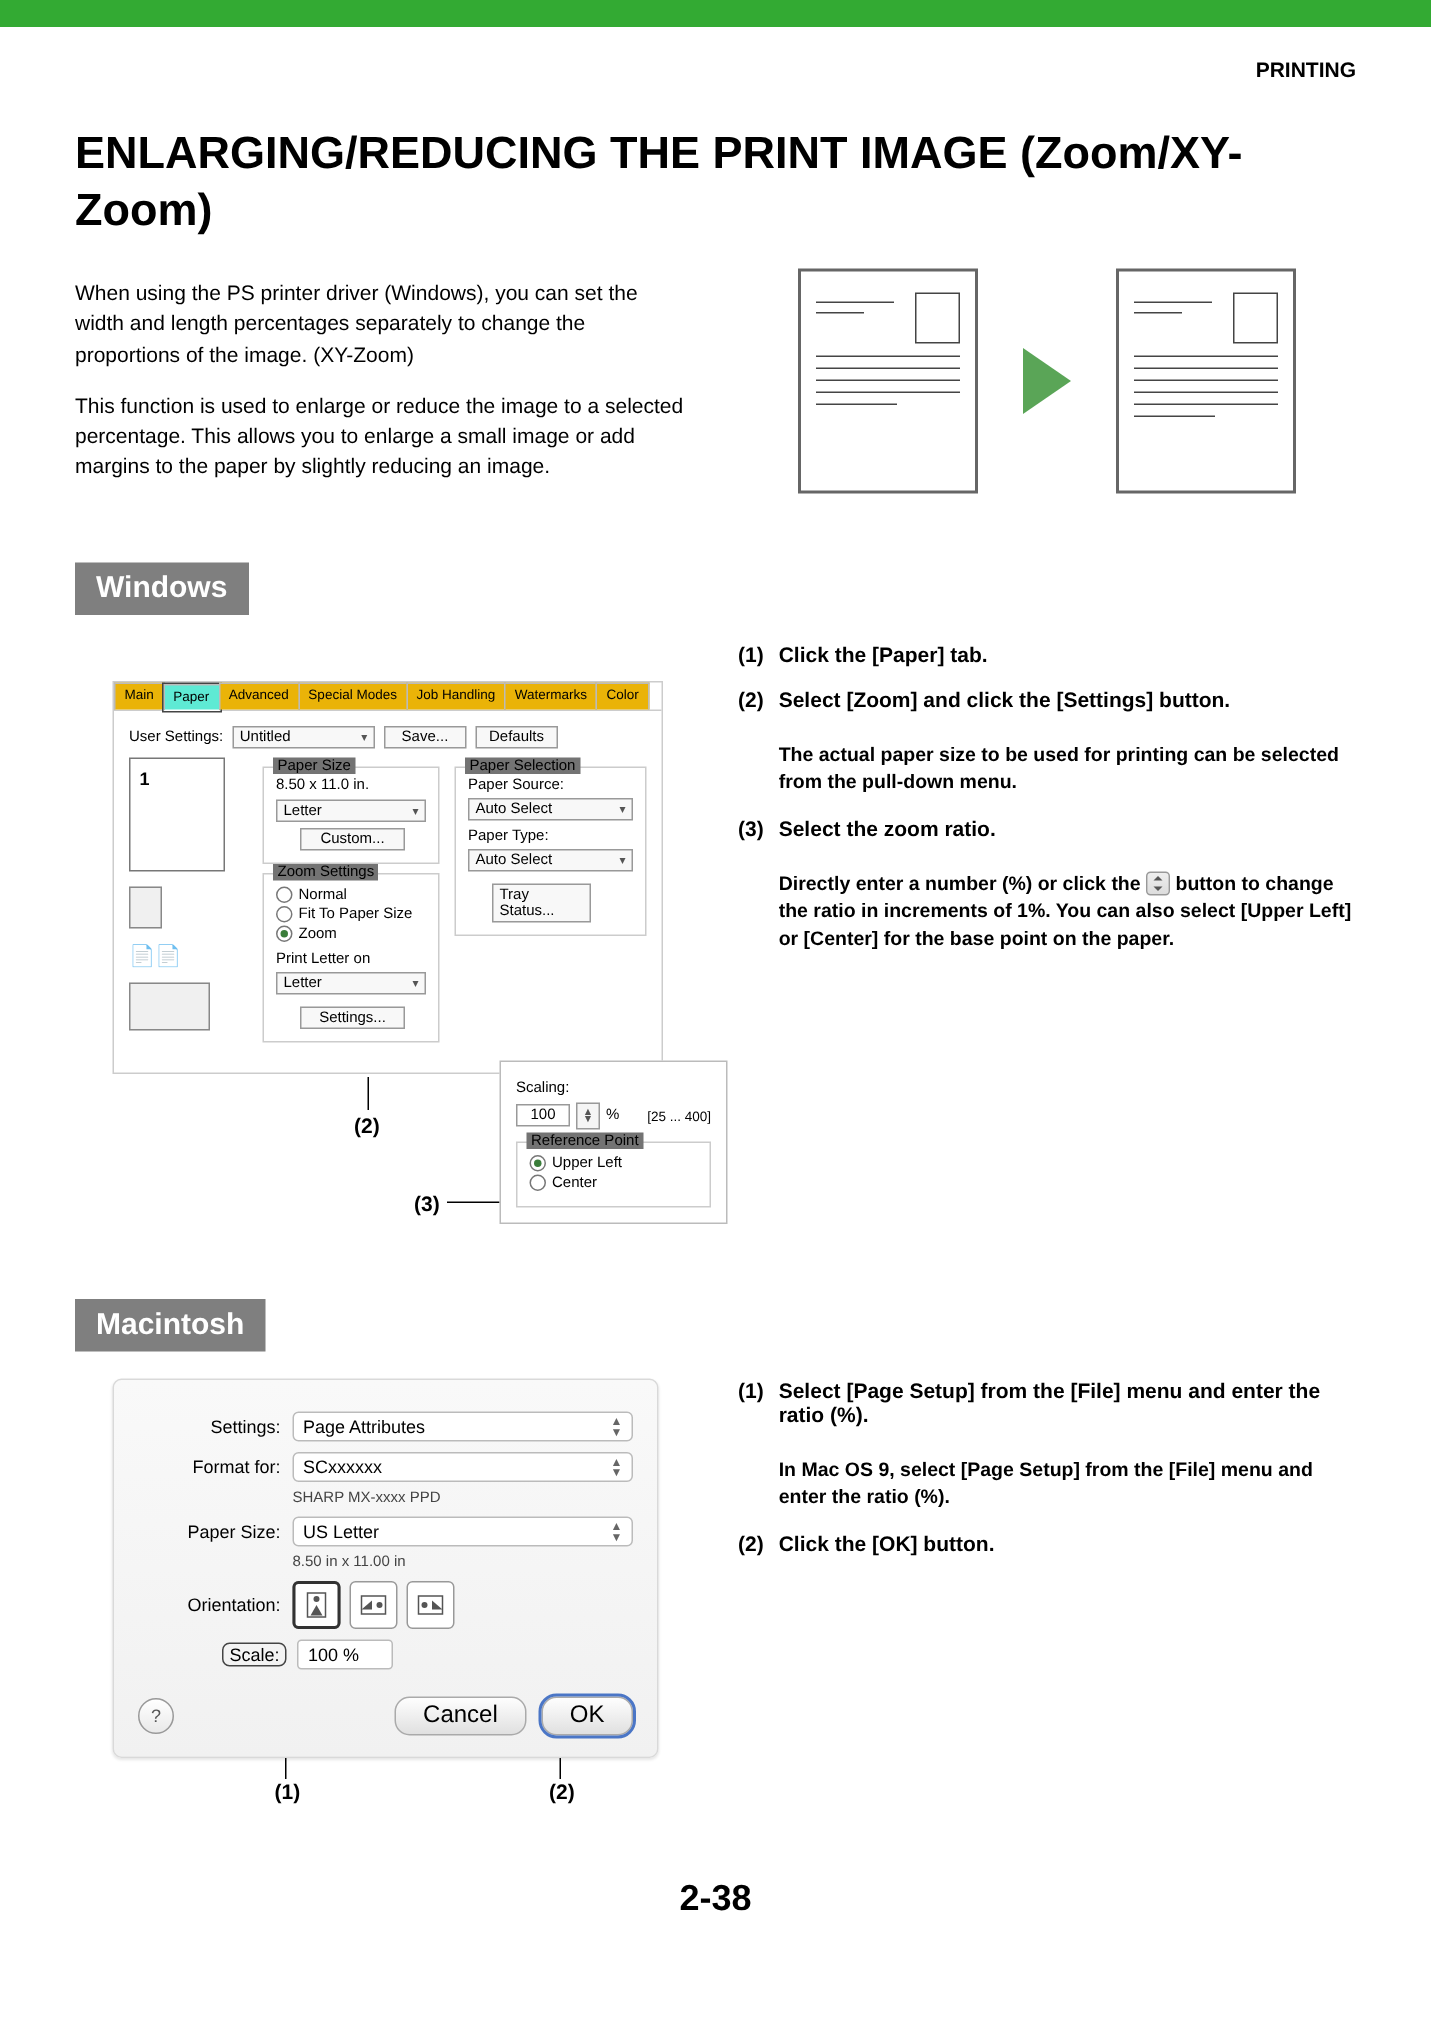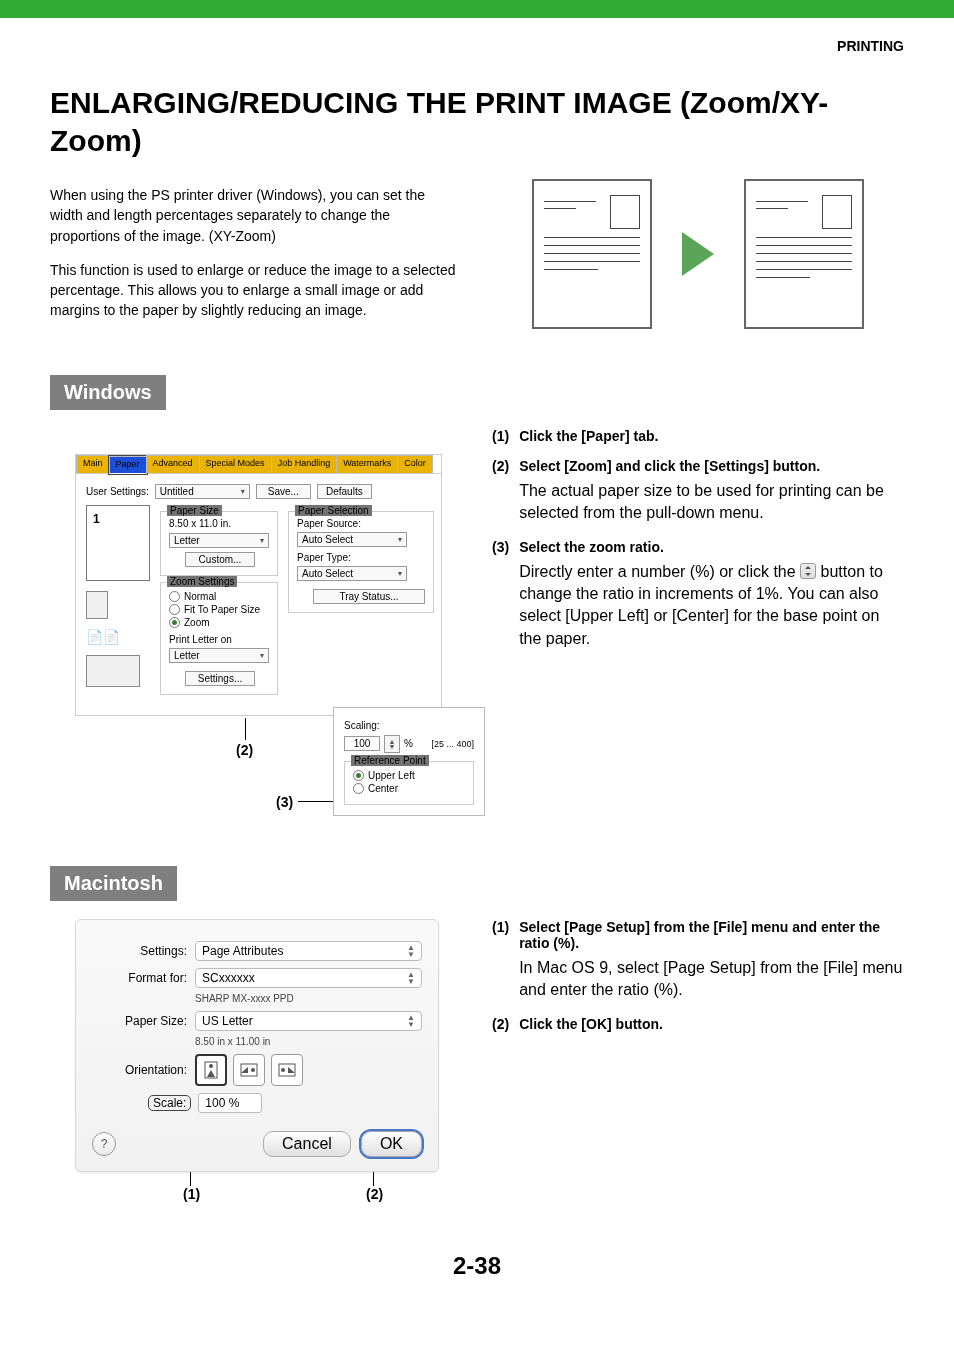--- a/index.html
+++ b/index.html
@@ -80,21 +80,21 @@
     color:#fff;
     font-size:20px;
     font-weight:bold;
     padding:6px 14px;
     margin:40px 0 18px 0;
   }
   .step-list { list-style:none; padding:0; margin:0; }
   .step-list li { display:flex; gap:10px; margin-bottom:14px; font-size:14px;}
   .step-num { font-weight:bold; white-space:nowrap; }
   .step-title { font-weight:bold; }
-  .step-body { font-size:16px; margin-top:6px; line-height:1.4; font-weight:normal;}
+  .step-body { font-size:13px; margin-top:20px; line-height:1.4; font-weight:bold;}
   .spinner-icon {
     display:inline-block;
     width:14px;height:14px;
     border:1px solid #999;
     background:linear-gradient(#eee,#ddd);
     border-radius:3px;
     vertical-align:middle;
     position:relative;
     top:-1px;
   }
@@ -132,21 +132,21 @@
   .tab {
     border:1px solid #bbb;
     border-bottom:none;
     margin-right:-1px;
     padding:2px 6px 0 6px;
     font-size:9px;
     background:#eab308;
     position:relative;
   }
   .tab.active {
-    background:#1d4ed8;
+    background:#5eead4;
     border-bottom:1px solid #fff;
     top:1px;
   }
   .tab.highlight { outline:1px solid #444; outline-offset:0px;}
   .win-body { padding:6px 10px 14px 10px; }
   .row { display:flex; align-items:center; gap:6px; margin:4px 0;}
   .lbl { font-size:10px; }
   .dropdown, .btn, .textbox {
     border:1px solid #999;
     background:#f8f8f8;
@@ -392,21 +392,21 @@
                 </div>
               </div>
 
               <div class="win-rightcol-inner">
                 <div class="group">
                   <span class="gtitle">Paper Selection</span>
                   <div>Paper Source:</div>
                   <div class="dropdown" style="width:110px;margin:3px 0 5px 0;">Auto Select</div>
                   <div>Paper Type:</div>
                   <div class="dropdown" style="width:110px;margin:3px 0 8px 0;">Auto Select</div>
-                  <div class="btn" style="width:112px;margin-left:16px;">Tray Status...</div>
+                  <div class="btn" style="width:66px;margin-left:16px;">Tray Status...</div>
                 </div>
               </div>
             </div>
           </div>
         </div>
 
         <div class="callout" style="left:186px;top:288px;">(2)</div>
         <div class="callout-line" style="left:195px;top:264px;width:1px;height:22px;"></div>
 
         <div class="callout" style="left:226px;top:340px;">(3)</div>

